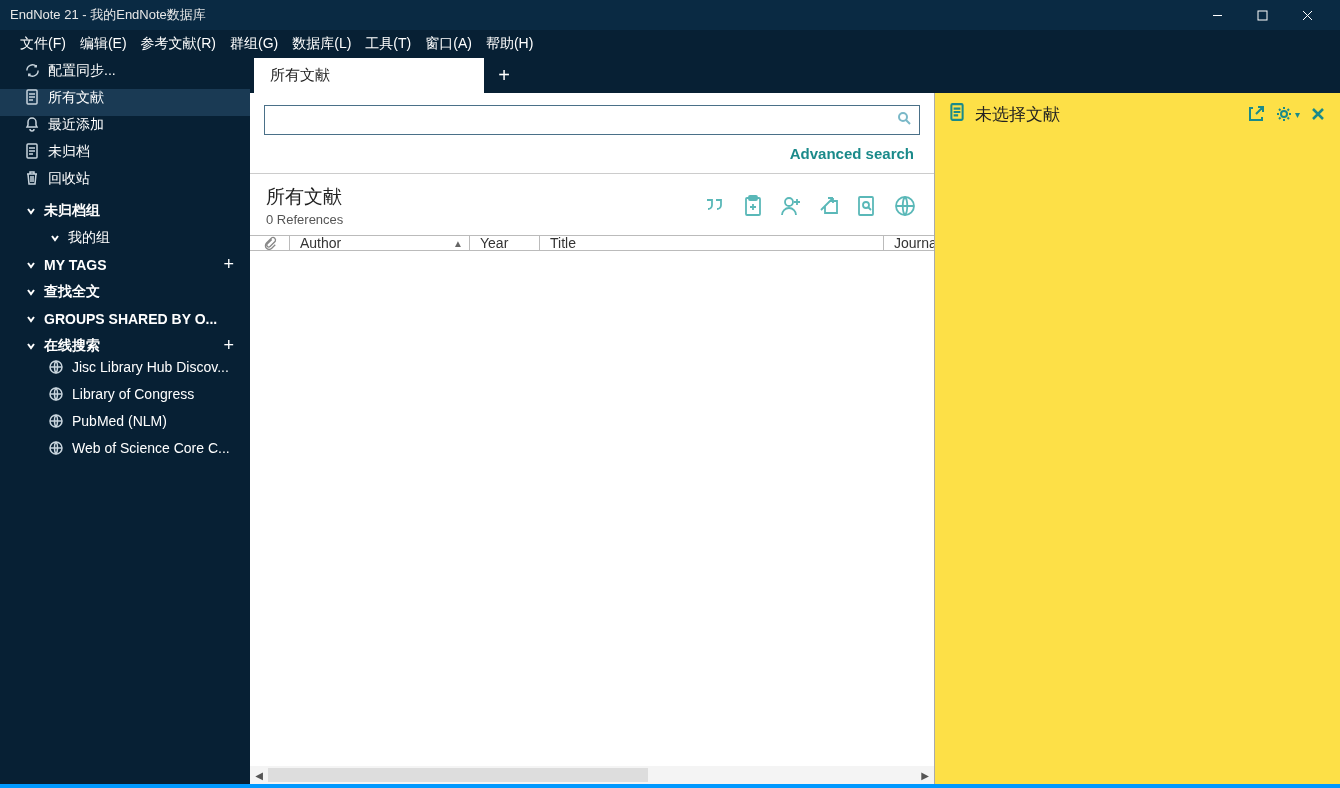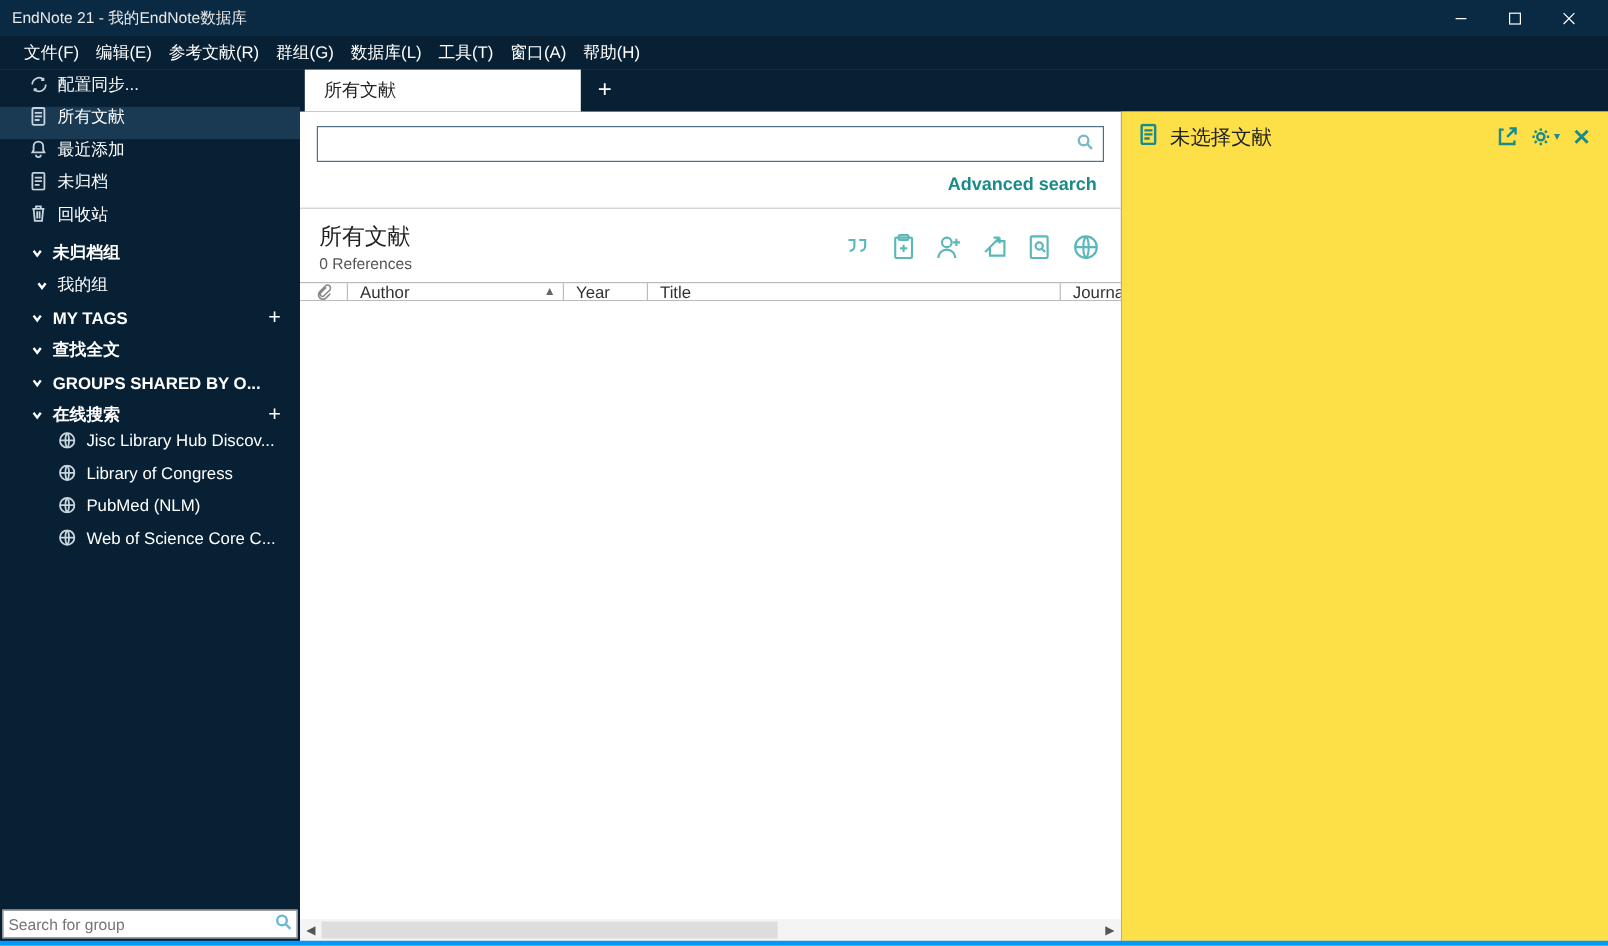--- a/index.html
+++ b/index.html
@@ -15,21 +15,21 @@
 .menubar span { cursor: pointer; padding: 2px 2px; }
 
 .main { flex: 1; display: flex; min-height: 0; background: #072034; }
 
 .sidebar { width: 250px; background: #072034; color: #fff; display: flex; flex-direction: column; }
 .sidebar-list { flex: 1; overflow-y: auto; font-size: 14px; padding-top: 4px; }
 .sb-item { display: flex; align-items: flex-start; height: 27px; padding: 0 8px 0 24px; gap: 8px; cursor: pointer; white-space: nowrap; overflow: hidden; }
 .sb-item.selected { background: #1a3a54; }
 .sb-item.child { padding-left: 48px; }
 .sb-group { display: flex; align-items: center; height: 27px; padding: 0 8px 0 24px; gap: 6px; cursor: pointer; font-weight: 600; }
-.sb-group.subgroup { padding-left: 28px; font-weight: normal; }
+.sb-group.subgroup { padding-left: 48px; font-weight: normal; }
 .sb-group .spacer { flex: 1; }
 .sb-add { font-size: 18px; font-weight: normal; padding-right: 8px; }
 .sb-icon { width: 16px; height: 16px; display: inline-flex; align-items: center; justify-content: center; flex-shrink: 0; }
 .sb-icon svg { stroke: #c8d4dd; fill: none; stroke-width: 1.5; }
 .chev { display: inline-flex; width: 14px; justify-content: center; }
 .chev svg { stroke: #fff; fill: none; stroke-width: 2; }
 
 .sidebar-search { height: 24px; margin: 2px; background: #fff; border: 1px solid #888; display: flex; align-items: center; padding: 0 4px; }
 .sidebar-search input { flex: 1; border: none; outline: none; font-size: 13px; color: #888; background: transparent; }
 .sidebar-search .sicon svg { stroke: #6bb8d4; fill: none; stroke-width: 2; }
@@ -249,27 +249,20 @@
       </div>
       <div class="sb-item child">
         <span class="sb-icon">
             <svg width="14" height="14" viewBox="0 0 14 14">
               <circle cx="7" cy="7" r="6"></circle>
               <path d="M1 7h12M7 1c2 2 2 10 0 12M7 1c-2 2-2 10 0 12"></path>
             </svg>
           </span>
         <span>Web of Science Core C...</span>
       </div>
-    </div>
-    <div class="sidebar-search">
-      <input placeholder="Search for group" style="">
-      <span class="sicon"><svg width="14" height="14" viewBox="0 0 14 14">
-            <circle cx="6" cy="6" r="4"></circle>
-            <path d="M9 9l4 4"></path>
-          </svg></span>
     </div>
   </div>
 
   <div class="content">
     <div class="tabstrip">
       <div class="tab">
         <span>所有文献</span>
       </div>
       <div class="tab-add">+</div>
     </div>

